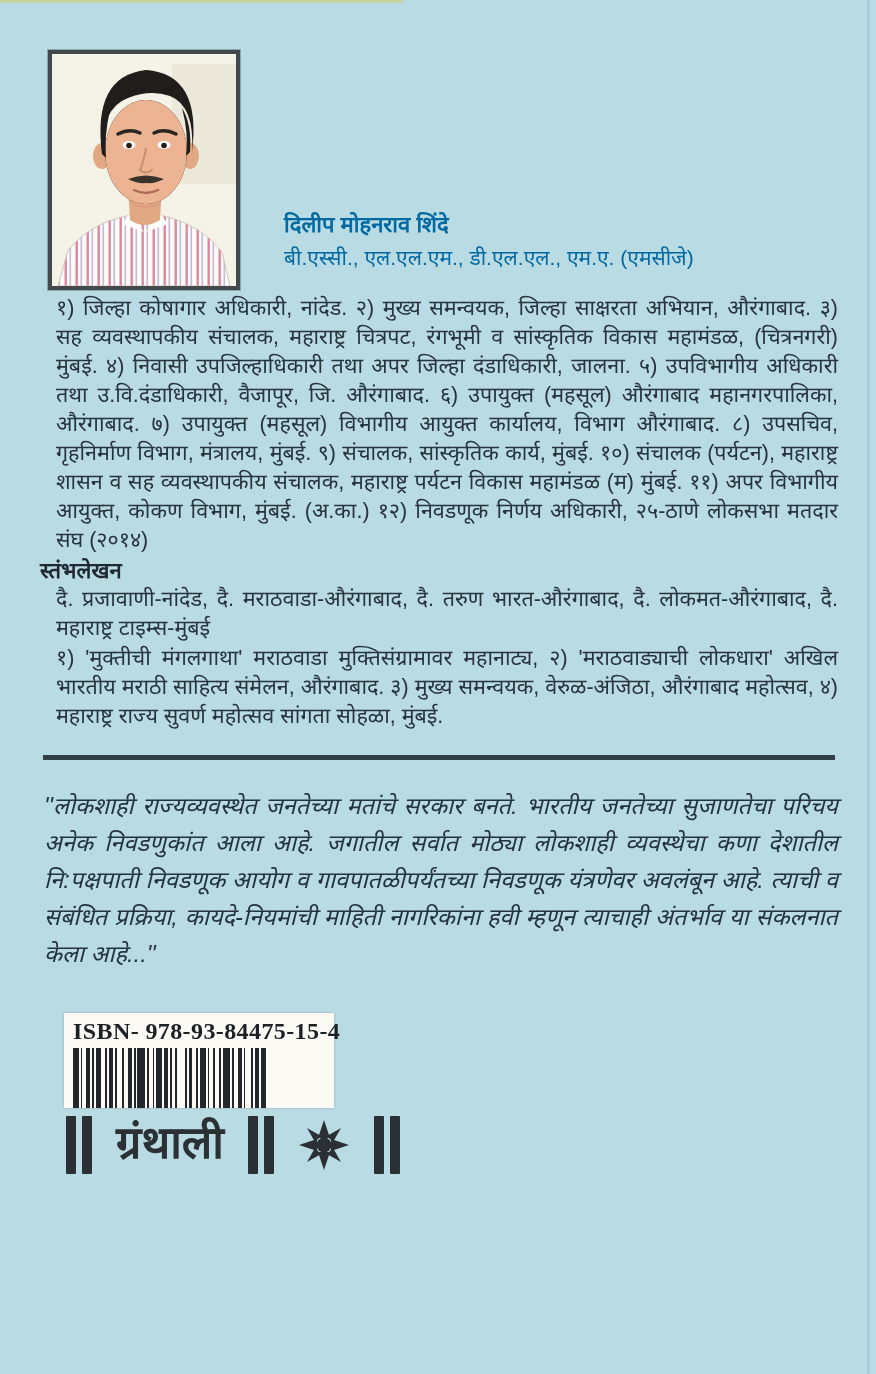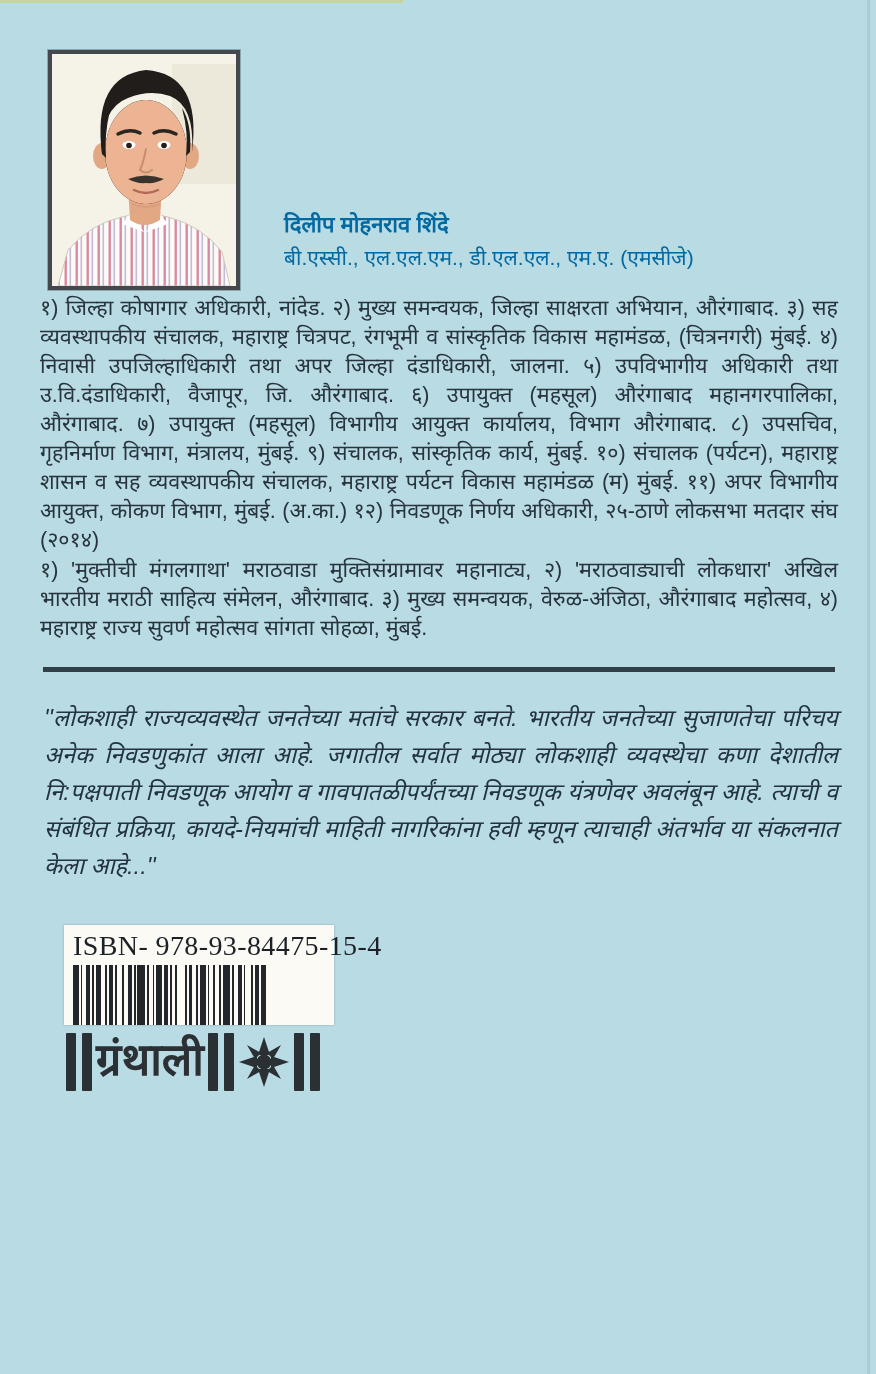--- a/index.html
+++ b/index.html
@@ -42,54 +42,55 @@
   
   .main{
     position:absolute;left:40px;top:294px;width:798px;
   }
   .section-heading{
     font-weight:bold;font-size:22px;line-height:29px;
     color:#1e2932;margin:0;
   }
   .section-body{
     font-size:21.5px;line-height:29px;
-    text-align:justify;margin:0 0 1px 0;color:#27333d;
+    text-align:justify;margin:0 0 1px 16px;color:#27333d;
   }
   .rule{
     border:none;height:5px;background:#333f47;
     margin:24px 3px 0 3px;
   }
   .quote{
     margin-top:28px;padding:0 0 0 4px;
     font-style:italic;font-size:23.5px;line-height:37px;
     text-align:justify;color:#223240;
   }
   
   .isbn-label{
     margin:40px 0 0 24px;
     width:252px;
     background:#fbfaf5;
     padding:5px 9px 0 9px;
     box-shadow:0 0 2px rgba(0,0,0,.25);
   }
   .isbn-text{
     font-family:"Liberation Serif","DejaVu Serif",serif;
-    font-size:28px;letter-spacing:.4px;color:#1c2126;
+    font-size:24px;letter-spacing:.4px;color:#1c2126;
     white-space:nowrap;
+    font-weight:bold;
   }
   .barcode{
     margin-top:3px;height:60px;
     display:flex;align-items:stretch;
   }
   .bc-bar{background:#23272b;}
   .bc-gap{background:transparent;}
   
   .logo{
     margin:8px 0 0 26px;
-    display:flex;align-items:center;gap:4px;
+    display:flex;align-items:center;gap:24px;
     height:58px;color:#2b3034;
   }
   .bar-pair{display:flex;gap:6px;height:58px;}
   .vbar{width:10px;height:100%;background:#2b3034;border-radius:1px;}
   .logo-text{
     font-size:45px;font-weight:bold;letter-spacing:0;
     line-height:58px;transform:translateY(-2px);
   }
   .star-wrap{display:flex;align-items:center;}
 </style>
@@ -151,20 +152,24 @@
     <div class="author-degrees">बी.एस्सी., एल.एल.एम., डी.एल.एल., एम.ए. (एमसीजे)</div>
   </div>
 
   <div class="main">
 
     <div class="section">
       <p class="section-body">१) जिल्हा कोषागार अधिकारी, नांदेड. २) मुख्य समन्वयक, जिल्हा साक्षरता अभियान, औरंगाबाद. ३) सह व्यवस्थापकीय संचालक, महाराष्ट्र चित्रपट, रंगभूमी व सांस्कृतिक विकास महामंडळ, (चित्रनगरी) मुंबई. ४) निवासी उपजिल्हाधिकारी तथा अपर जिल्हा दंडाधिकारी, जालना. ५) उपविभागीय अधिकारी तथा उ.वि.दंडाधिकारी, वैजापूर, जि. औरंगाबाद. ६) उपायुक्त (महसूल) औरंगाबाद महानगरपालिका, औरंगाबाद. ७) उपायुक्त (महसूल) विभागीय आयुक्त कार्यालय, विभाग औरंगाबाद. ८) उपसचिव, गृहनिर्माण विभाग, मंत्रालय, मुंबई. ९) संचालक, सांस्कृतिक कार्य, मुंबई. १०) संचालक (पर्यटन), महाराष्ट्र शासन व सह व्यवस्थापकीय संचालक, महाराष्ट्र पर्यटन विकास महामंडळ (म) मुंबई. ११) अपर विभागीय आयुक्त, कोकण विभाग, मुंबई. (अ.का.) १२) निवडणूक निर्णय अधिकारी, २५-ठाणे लोकसभा मतदार संघ (२०१४)</p>
     </div>
 
 
+    <div class="section">
+      <div class="section-heading">स्तंभलेखन</div>
+      <p class="section-body">दै. प्रजावाणी-नांदेड, दै. मराठवाडा-औरंगाबाद, दै. तरुण भारत-औरंगाबाद, दै. लोकमत-औरंगाबाद, दै. महाराष्ट्र टाइम्स-मुंबई</p>
+    </div>
 
     <div class="section">
       <p class="section-body">१) 'मुक्तीची मंगलगाथा' मराठवाडा मुक्तिसंग्रामावर महानाट्य, २) 'मराठवाड्याची लोकधारा' अखिल भारतीय मराठी साहित्य संमेलन, औरंगाबाद. ३) मुख्य समन्वयक, वेरुळ-अंजिठा, औरंगाबाद महोत्सव, ४) महाराष्ट्र राज्य सुवर्ण महोत्सव सांगता सोहळा, मुंबई.</p>
     </div>
 
     <hr class="rule">
 
     <div class="quote">''लोकशाही राज्यव्यवस्थेत जनतेच्या मतांचे सरकार बनते. भारतीय जनतेच्या सुजाणतेचा परिचय अनेक निवडणुकांत आला आहे. जगातील सर्वात मोठ्या लोकशाही व्यवस्थेचा कणा देशातील नि:पक्षपाती निवडणूक आयोग व गावपातळीपर्यंतच्या निवडणूक यंत्रणेवर अवलंबून आहे. त्याची व संबंधित प्रक्रिया, कायदे-नियमांची माहिती नागरिकांना हवी म्हणून त्याचाही अंतर्भाव या संकलनात केला आहे...''</div>
 
     <div class="isbn-label">

